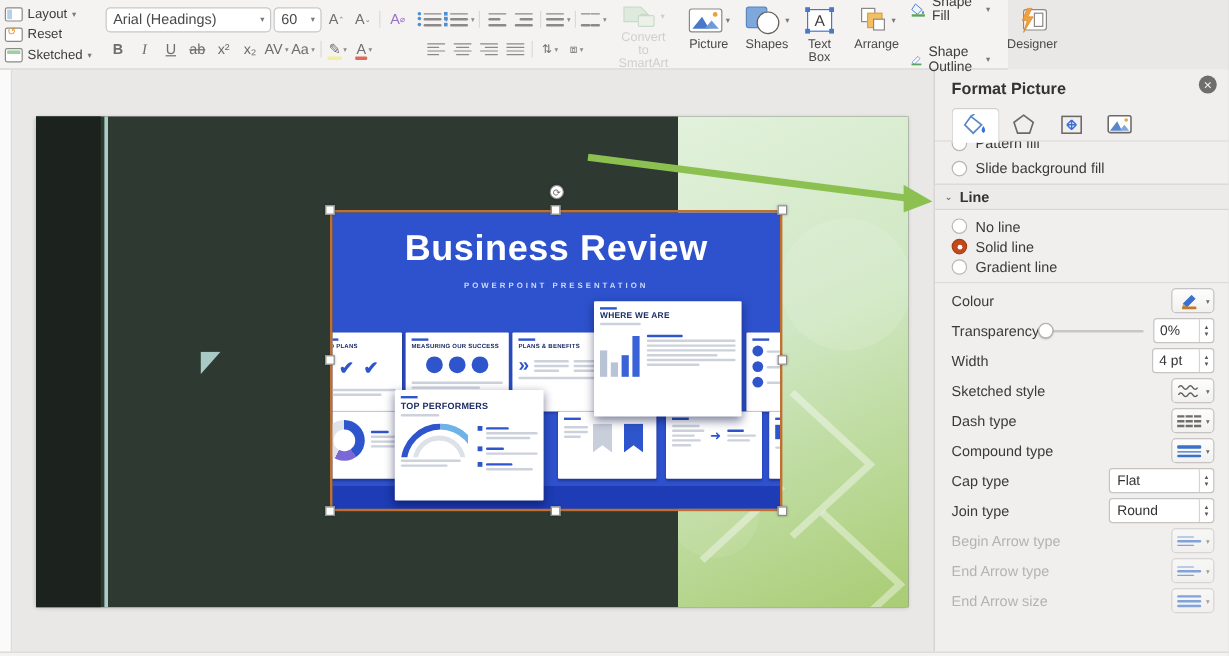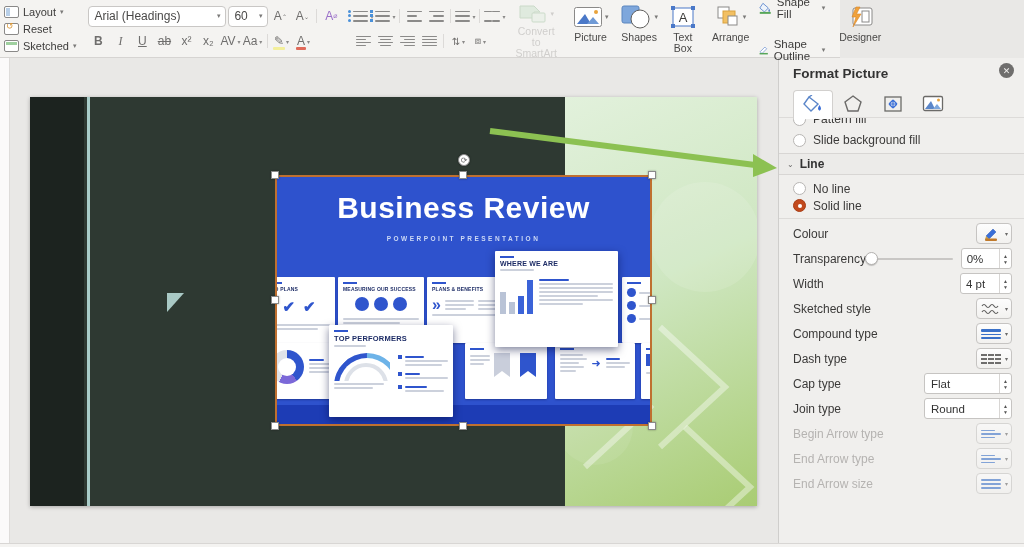--- a/index.html
+++ b/index.html
@@ -686,20 +686,24 @@
 
     <div class="opt-block">
       <div class="p-radio-row">
         <span class="radio"></span>
         <span>No line</span>
       </div>
       <div class="p-radio-row">
         <span class="radio sel"></span>
         <span>Solid line</span>
       </div>
+      <div class="p-radio-row">
+        <span class="radio"></span>
+        <span>Gradient line</span>
+      </div>
     </div>
 
     <div class="prow">
       <span class="plbl">Colour</span>
       <span class="spacer"></span>
       <div class="colour-btn">
         <span class="pen">
           <svg width="16" height="14" viewBox="0 0 16 14">
             <path d="M3 9 L10 2 L13 5 L6 12 Z" fill="#3a6fd8" stroke="#2d5ab3" stroke-width=".5"></path>
             <path d="M3 9 L2.2 12.2 L6 12 Z" fill="#caa24a"></path>
@@ -746,46 +750,46 @@
           <svg class="sketch-svg" viewBox="0 0 20 12">
             <path d="M1 3 q2 -3 4 0 t4 0 t4 0 t4 0" fill="none" stroke="#5f5e5d" stroke-width="1.2"></path>
             <path d="M1 9 q2 -3 4 0 t4 0 t4 0 t4 0" fill="none" stroke="#5f5e5d" stroke-width="1.2"></path>
           </svg>
         </span>
         <span class="cara">▾</span>
       </div>
     </div>
 
     <div class="prow">
+      <span class="plbl">Dash type</span>
+      <span class="spacer"></span>
+      <div class="icon-dd">
+        <span class="ic">
+          <span class="dashl"></span>
+            <span class="dashl"></span>
+            <span class="dashl"></span>
+        </span>
+        <span class="cara">▾</span>
+      </div>
+    </div>
+
+    <div class="prow">
       <span class="plbl">Compound type</span>
       <span class="spacer"></span>
       <div class="icon-dd">
         <span class="ic">
           <span class="lgl thick"></span>
             <span class="lgl thin"></span>
             <span class="lgl"></span>
         </span>
         <span class="cara">▾</span>
       </div>
     </div>
 
     <div class="prow">
-      <span class="plbl">Dash type</span>
-      <span class="spacer"></span>
-      <div class="icon-dd">
-        <span class="ic">
-          <span class="dashl"></span>
-            <span class="dashl"></span>
-            <span class="dashl"></span>
-        </span>
-        <span class="cara">▾</span>
-      </div>
-    </div>
-
-    <div class="prow">
       <span class="plbl">Cap type</span>
       <span class="spacer"></span>
       <div class="selectbox">
         <span class="val">Flat</span>
         <span class="stepper">
             <span>▲</span>
             <span>▼</span>
           </span>
       </div>
     </div>

